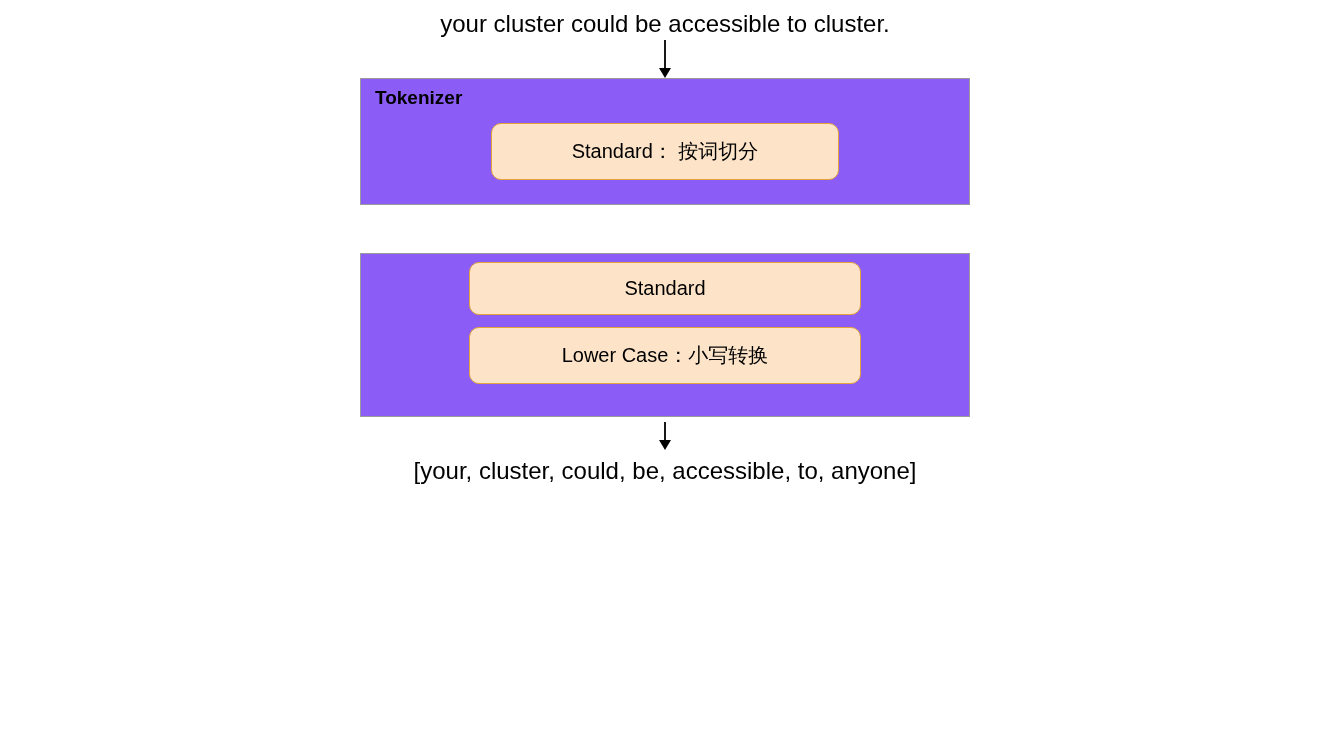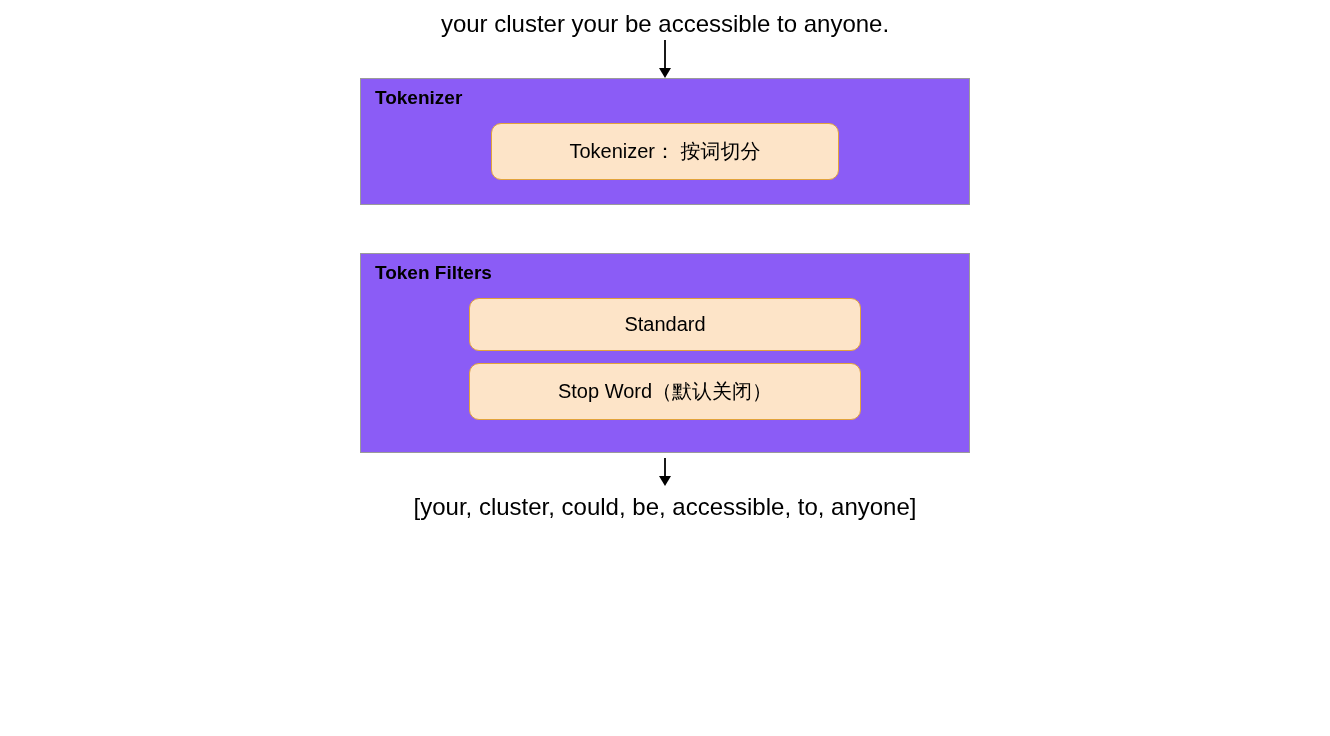--- a/index.html
+++ b/index.html
@@ -64,40 +64,39 @@
     }
     .output-text {
       font-size: 24px;
       text-align: right;
       margin-top: 2px;
     }
   </style>
 </head>
 <body>
 
-<div class="input-text">your cluster your be accessible to anyone.</div>
+<div class="input-text">your cluster could be accessible to cluster.</div>
 
 <div class="arrow">
   <svg width="20" height="38" viewBox="0 0 20 38">
     <line x1="10" y1="0" x2="10" y2="30" stroke="#000" stroke-width="1.8"></line>
     <polygon points="10,38 4,28 16,28" fill="#000"></polygon>
   </svg>
 </div>
 
 <div class="panel tokenizer-panel">
   <div class="panel-title">Tokenizer</div>
-  <div class="chip">Tokenizer： 按词切分</div>
+  <div class="chip">Standard： 按词切分</div>
 </div>
 
 <div class="gap"></div>
 
 <div class="panel filters-panel">
-  <div class="panel-title">Token Filters</div>
   <div class="chip">Standard</div>
-  <div class="chip">Stop Word（默认关闭）</div>
+  <div class="chip">Lower Case：小写转换</div>
 </div>
 
 <div class="arrow">
   <svg width="20" height="28" viewBox="0 0 20 28">
     <line x1="10" y1="0" x2="10" y2="20" stroke="#000" stroke-width="1.8"></line>
     <polygon points="10,28 4,18 16,18" fill="#000"></polygon>
   </svg>
 </div>
 
 <div class="output-text">[your, cluster, could, be, accessible, to, anyone]</div>

